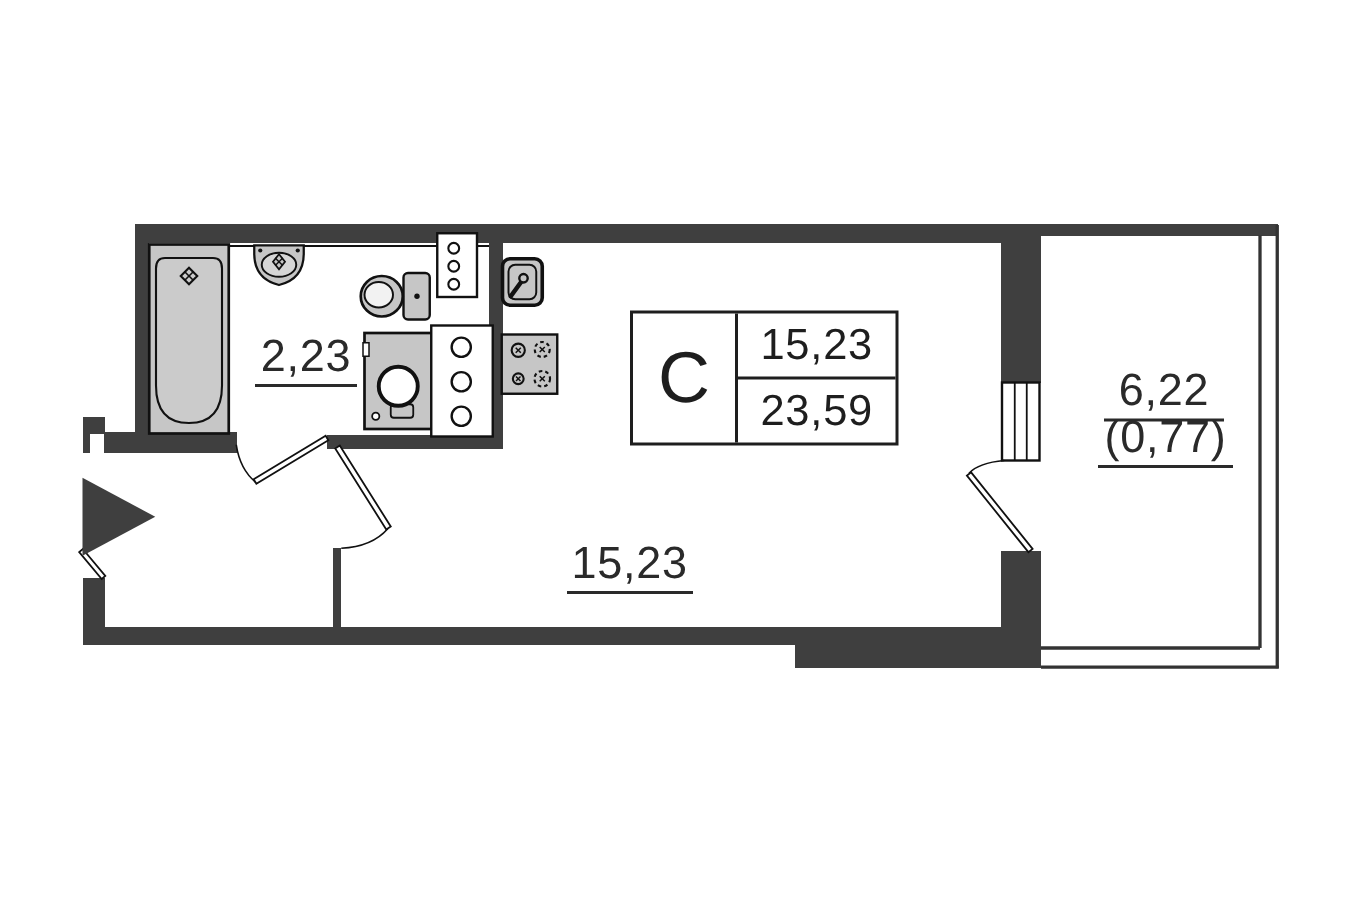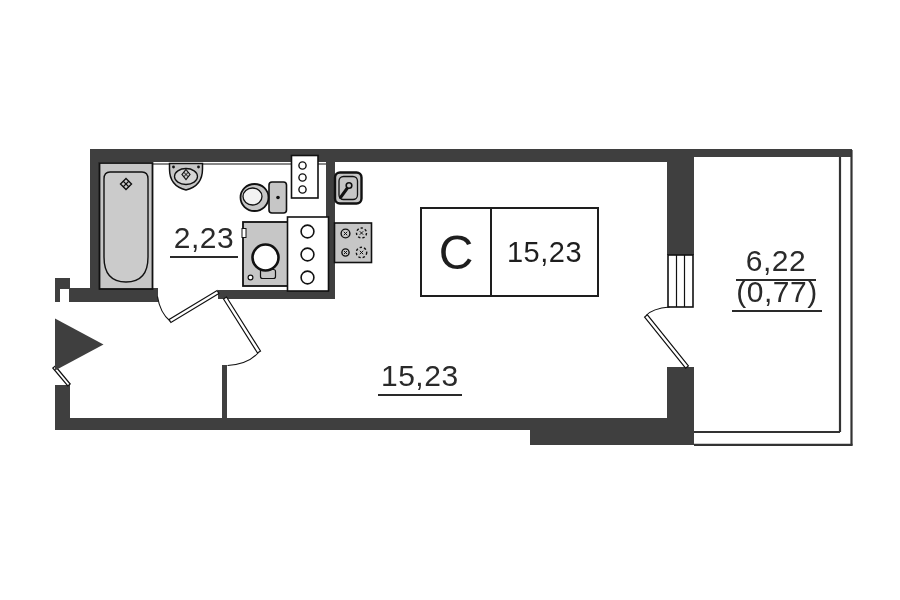--- a/index.html
+++ b/index.html
@@ -166,16 +166,17 @@
   <div class="room-label" style="left:378px;top:361px;min-width:74px;">15,23</div>
 
   <div class="room-label" style="left:736px;top:246px;min-width:74px;">6,22</div>
 
   <div class="room-label" style="left:732px;top:277px;min-width:84px;">(0,77)</div>
 
   <div class="type-table">
     <div class="type-cell">С</div>
     <div class="area-rows">
       <div class="area-row">15,23</div>
+      <div class="area-row">23,59</div>
     </div>
   </div>
 
 </div>
 
 </body></html>

